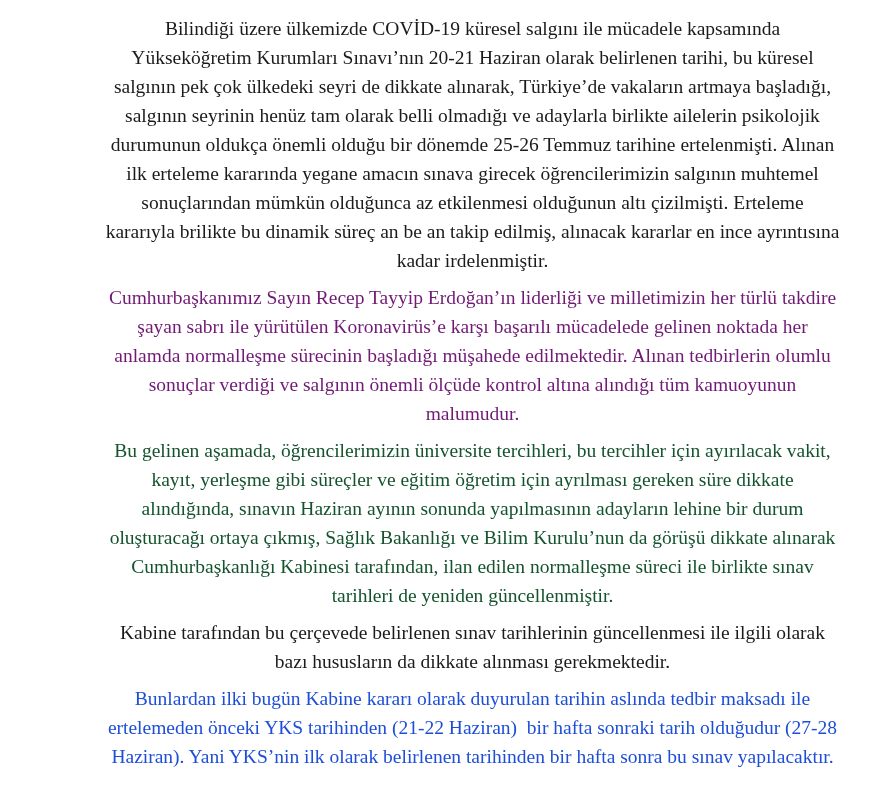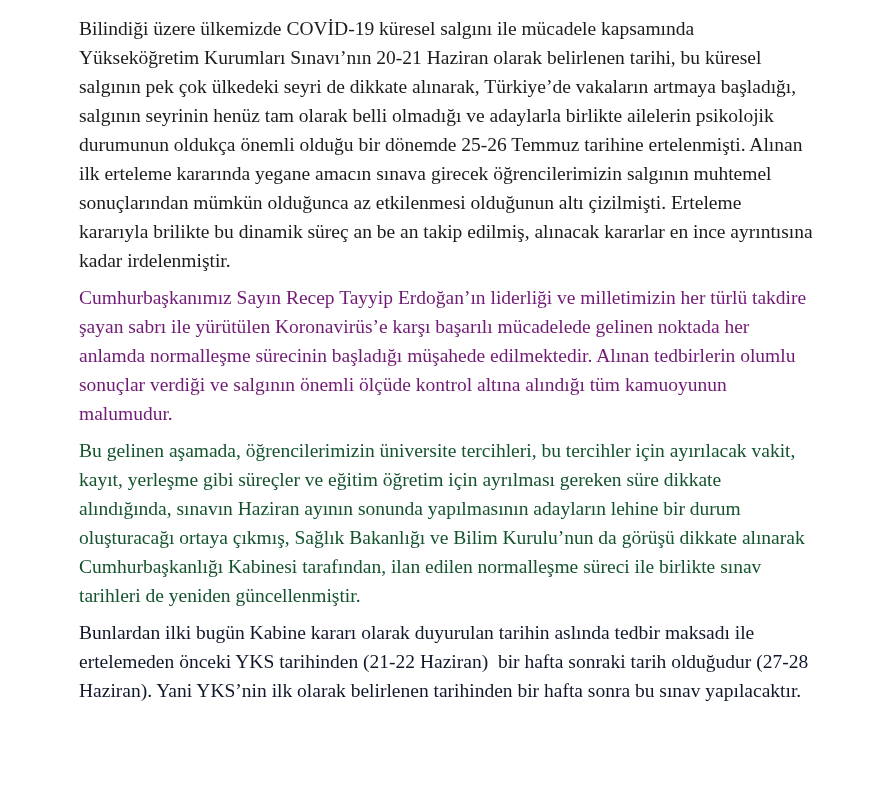--- a/index.html
+++ b/index.html
@@ -15,21 +15,21 @@
     padding: 14px 14px 10px 63px;
     background: #ffffff;
     overflow: hidden;
   }
   .para {
     margin: 0 0 8px 16px;
     font-family: "Liberation Serif", "DejaVu Serif", serif;
     font-size: 19.5px;
     line-height: 29px;
     color: #1b1b1b;
-    text-align: left;
+    text-align: center;
     white-space: pre-wrap;
   }
 </style>
 </head>
 <body style="background: rgb(255, 255, 255);">
 
 <main class="doc">
   <p class="para" style="color: rgb(27, 27, 27);">Bilindiği üzere ülkemizde COVİD-19 küresel salgını ile mücadele kapsamında
 Yükseköğretim Kurumları Sınavı’nın 20-21 Haziran olarak belirlenen tarihi, bu küresel
 salgının pek çok ülkedeki seyri de dikkate alınarak, Türkiye’de vakaların artmaya başladığı,
@@ -43,16 +43,18 @@
 şayan sabrı ile yürütülen Koronavirüs’e karşı başarılı mücadelede gelinen noktada her
 anlamda normalleşme sürecinin başladığı müşahede edilmektedir. Alınan tedbirlerin olumlu
 sonuçlar verdiği ve salgının önemli ölçüde kontrol altına alındığı tüm kamuoyunun
 malumudur.</p>
   <p class="para" style="color: #14532d;">Bu gelinen aşamada, öğrencilerimizin üniversite tercihleri, bu tercihler için ayırılacak vakit,
 kayıt, yerleşme gibi süreçler ve eğitim öğretim için ayrılması gereken süre dikkate
 alındığında, sınavın Haziran ayının sonunda yapılmasının adayların lehine bir durum
 oluşturacağı ortaya çıkmış, Sağlık Bakanlığı ve Bilim Kurulu’nun da görüşü dikkate alınarak
 Cumhurbaşkanlığı Kabinesi tarafından, ilan edilen normalleşme süreci ile birlikte sınav
 tarihleri de yeniden güncellenmiştir.</p>
-  <p class="para" style="color: #0f172a;">Bunlardan ilki bugün Kabine kararı olarak duyurulan tarihin aslında tedbir maksadı ile
+  <p class="para" style="color: rgb(27, 27, 27);">Kabine tarafından bu çerçevede belirlenen sınav tarihlerinin güncellenmesi ile ilgili olarak
+bazı hususların da dikkate alınması gerekmektedir.</p>
+  <p class="para" style="color: #1d4ed8;">Bunlardan ilki bugün Kabine kararı olarak duyurulan tarihin aslında tedbir maksadı ile
 ertelemeden önceki YKS tarihinden (21-22 Haziran)  bir hafta sonraki tarih olduğudur (27-28
 Haziran). Yani YKS’nin ilk olarak belirlenen tarihinden bir hafta sonra bu sınav yapılacaktır.</p>
 </main>
 
 </body></html>

